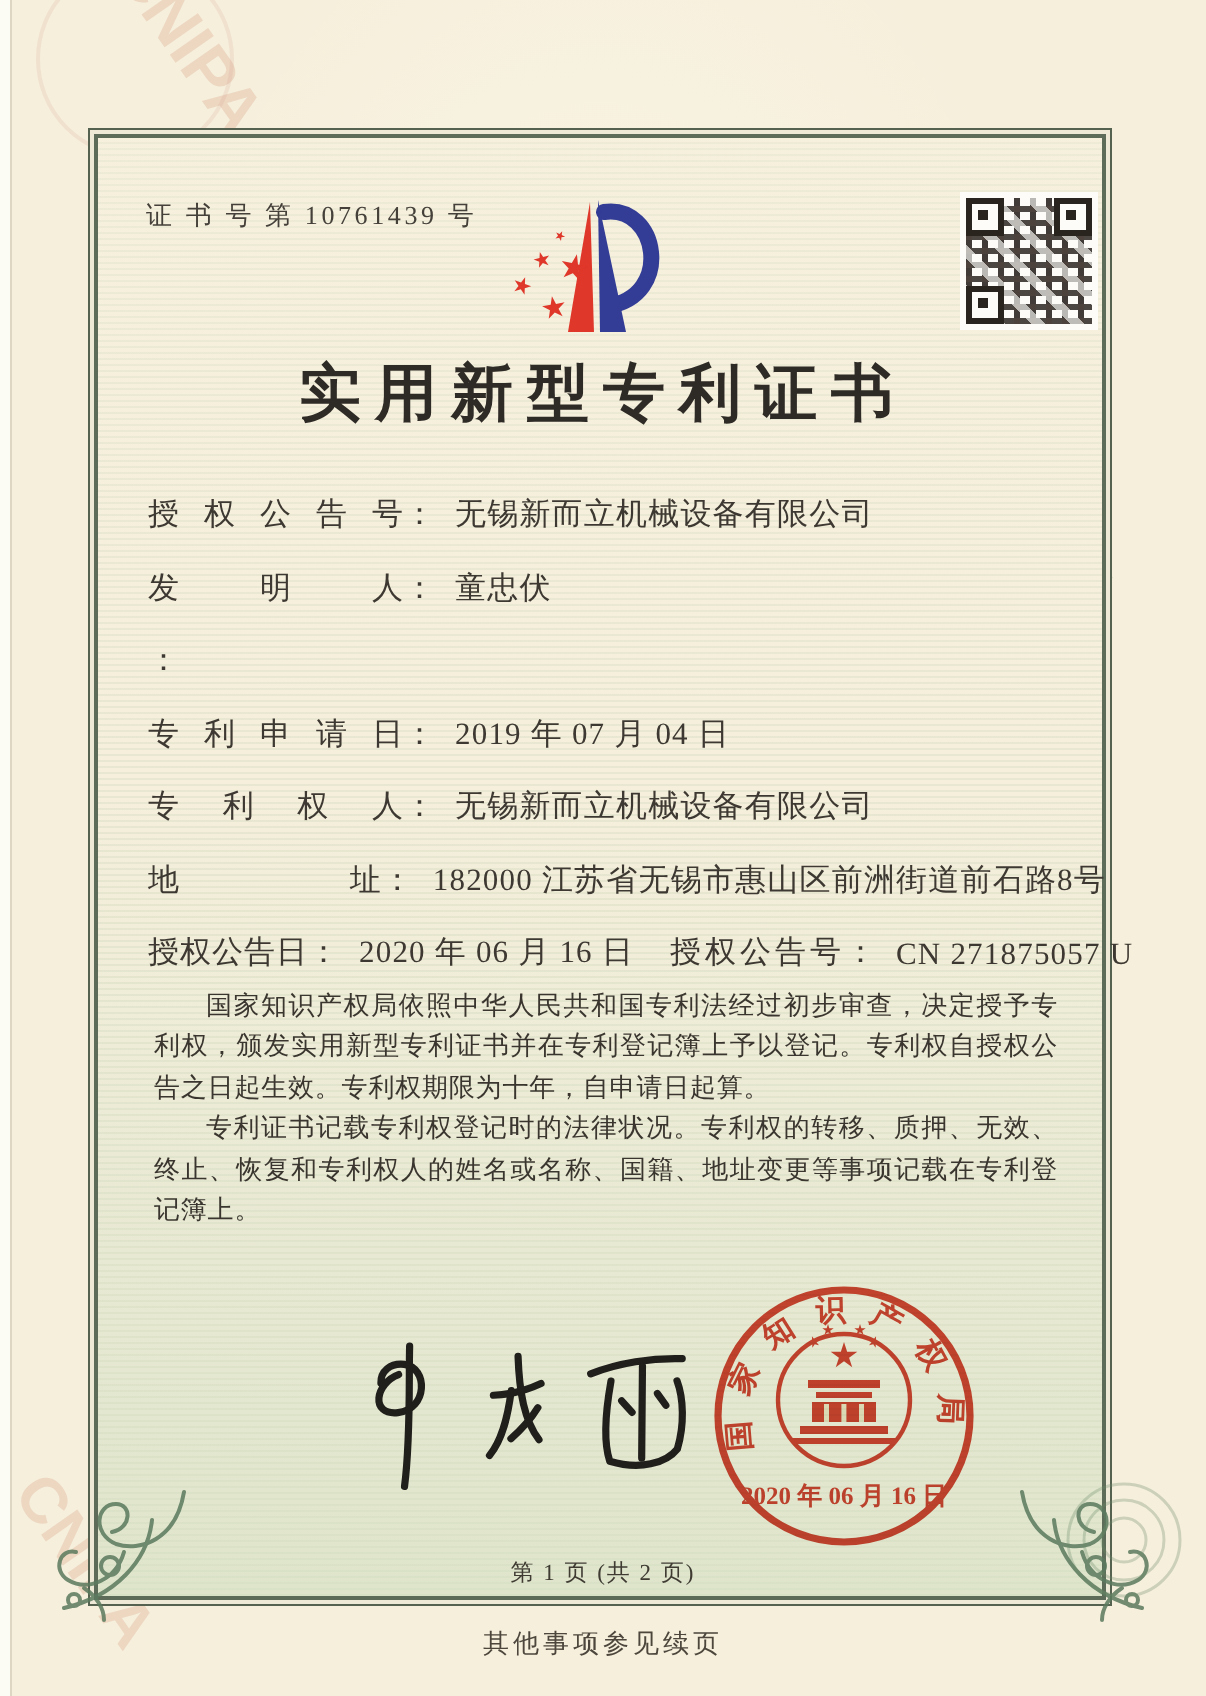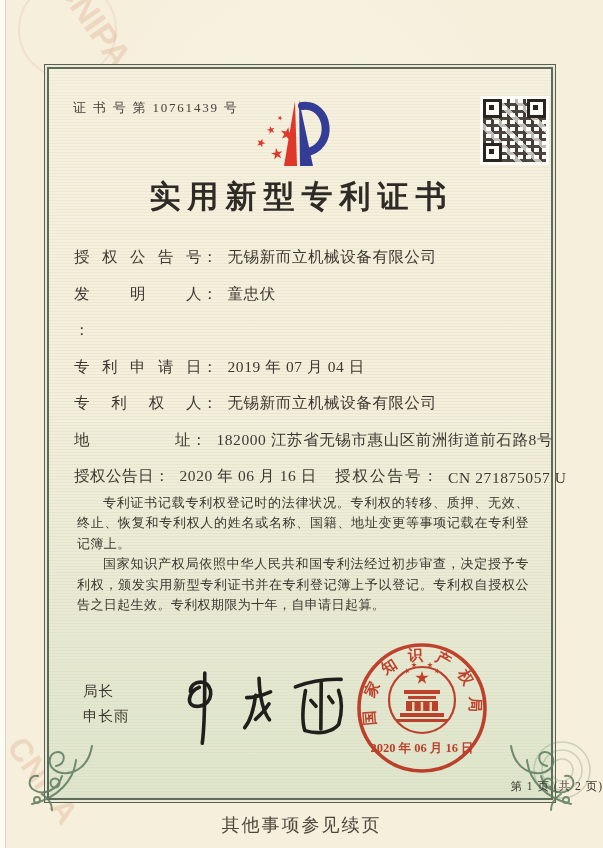--- a/index.html
+++ b/index.html
@@ -53,24 +53,24 @@
   .paras{position:absolute;left:77px;top:493px;width:452px;font-size:13px;line-height:20.4px;
     color:#3a362f;text-align:justify;letter-spacing:.4px;}
   .paras p{margin:0;text-indent:2em;}
   .signer{position:absolute;left:83px;top:679px;font-size:14.5px;color:#3d382f;line-height:25px;letter-spacing:1px;}
   .signature{position:absolute;left:170px;top:665px;transform:rotate(-2deg);}
   .seal{position:absolute;left:352px;top:638px;mix-blend-mode:multiply;opacity:.93;}
   .corner{position:absolute;opacity:.85;}
   .corner-bl{left:22px;top:736px;}
   .corner-br{right:22px;top:736px;transform:scaleX(-1);}
   .rosette{position:absolute;right:6px;top:735px;opacity:.3;}
-  .page-footer{position:absolute;left:0;right:0;top:779px;text-align:right;
+  .page-footer{position:absolute;left:0;right:0;top:779px;text-align:center;
     font-size:11.5px;color:#3f3b33;letter-spacing:1px;}
   .cont-note{position:absolute;left:0;right:0;top:813px;text-align:center;
-    font-size:18px;color:#4c463c;letter-spacing:2px;}
+    font-size:13px;color:#4c463c;letter-spacing:2px;}
 </style>
 </head>
 <body>
 
 <div class="page">
 
   <div class="scan-edge"></div>
 
   <div class="wm-ring" style="left:18px;top:-20px;width:95px;height:95px;border:2px solid rgba(216,160,140,.35);opacity:.5;"></div>
   <span class="wm" style="left:42px;top:2px;font-size:34px;color:rgba(214,158,134,.30);transform:rotate(55deg);">CNIPA</span>
@@ -176,28 +176,24 @@
       <span class="fvalue">2020 年 06 月 16 日</span>
       <span class="grant-pair">
         <span class="glabel">授权公告号</span>
           <span class="fcolon">：</span>
         <span class="fvalue">CN 271875057 U</span>
       </span>
     </div>
   </div>
 
   <div class="paras">
+    <p>国家知识产权局依照中华人民共和国专利法经过初步审查，决定授予专利权，颁发实用新型专利证书并在专利登记簿上予以登记。专利权自授权公告之日起生效。专利权期限为十年，自申请日起算。</p>
     <p>专利证书记载专利权登记时的法律状况。专利权的转移、质押、无效、终止、恢复和专利权人的姓名或名称、国籍、地址变更等事项记载在专利登记簿上。</p>
-    <p>国家知识产权局依照中华人民共和国专利法经过初步审查，决定授予专利权，颁发实用新型专利证书并在专利登记簿上予以登记。专利权自授权公告之日起生效。专利权期限为十年，自申请日起算。</p>
   </div>
 
-  <div class="signer">
-    <div>局长</div>
-    <div>申长雨</div>
-  </div>
 
   <svg class="signature" width="190" height="82" viewBox="0 0 190 82">
     <g fill="none" stroke="#211f1c" stroke-width="3.6" stroke-linecap="round" stroke-linejoin="round">
       <path d="M30,20 C18,24 15,40 29,39 C44,38 45,17 33,15 C26,14 21,18 21,24"></path>
       <path d="M36,6 C35,22 35,52 31,76"></path>
       <path d="M86,30 C84,42 81,54 74,62"></path>
       <path d="M77,32 C86,32 94,30 101,27"></path>
       <path d="M90,13 C90,31 92,45 99,55"></path>
       <path d="M99,39 C95,45 90,50 85,54"></path>
       <path d="M126,23 C140,18 157,16 172,17"></path>

